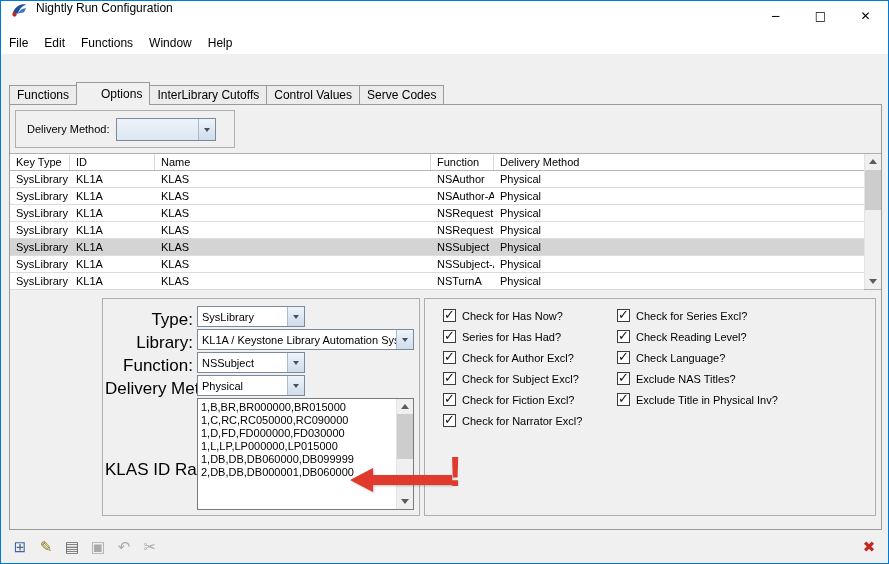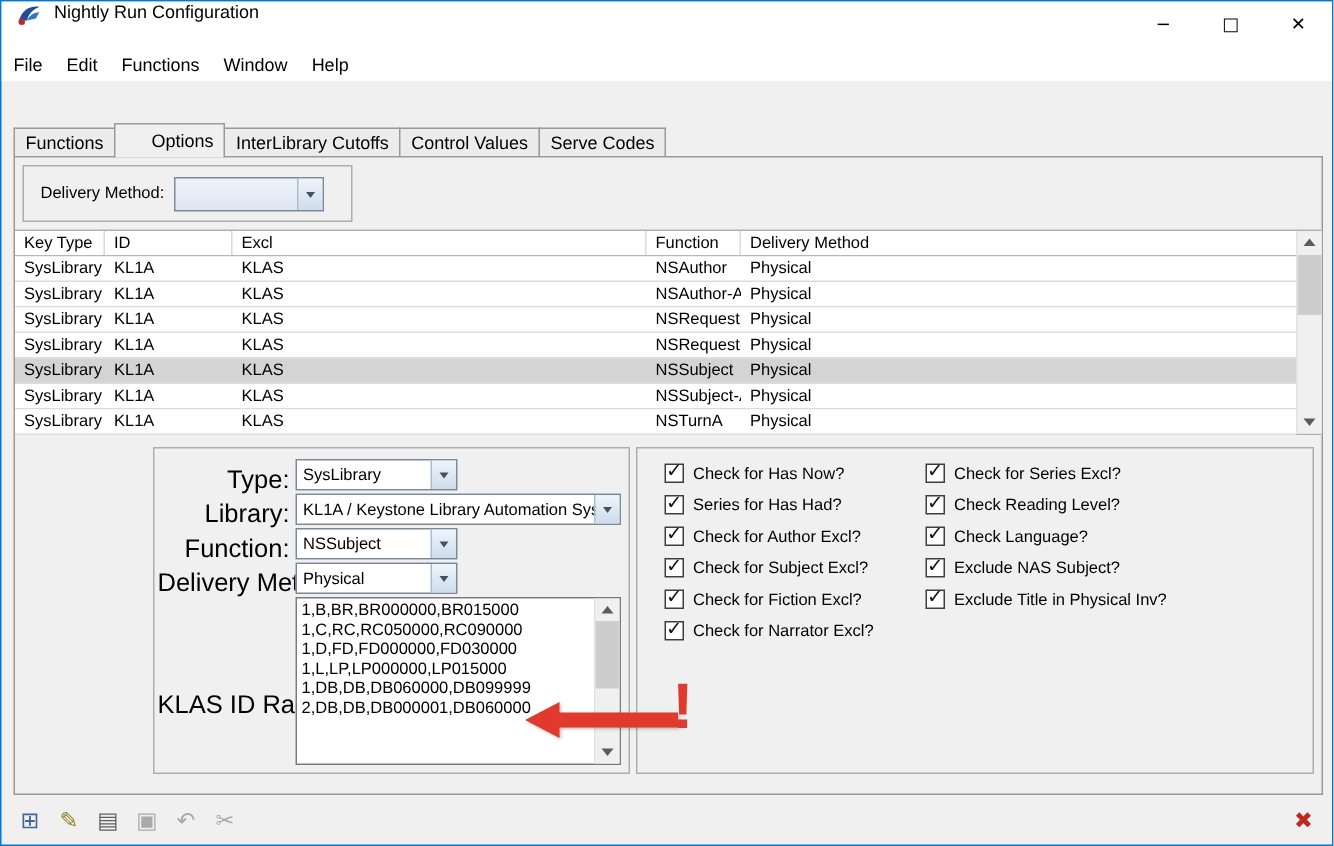--- a/index.html
+++ b/index.html
@@ -124,21 +124,21 @@
         <span class="arrowbox">
             <span class="tri-down"></span>
           </span>
       </div>
     </div>
 
     <div class="grid">
       <div class="grid-header">
           <div class="gh-cell">Key Type</div>
           <div class="gh-cell">ID</div>
-          <div class="gh-cell">Excl</div>
+          <div class="gh-cell">Name</div>
           <div class="gh-cell">Function</div>
           <div class="gh-cell">Delivery Method</div>
         </div>
       <div>
           <div class="trow">
             <div class="tcell">SysLibrary</div>
             <div class="tcell">KL1A</div>
             <div class="tcell">KLAS</div>
             <div class="tcell">NSAuthor</div>
             <div class="tcell">Physical</div>
@@ -303,21 +303,21 @@
           <div class="cbrow">
             <span class="cbox">
               <span class="check">✓</span>
             </span>
             <span class="cblabel">Check Language?</span>
           </div>
           <div class="cbrow">
             <span class="cbox">
               <span class="check">✓</span>
             </span>
-            <span class="cblabel">Exclude NAS Subject?</span>
+            <span class="cblabel">Exclude NAS Titles?</span>
           </div>
           <div class="cbrow">
             <span class="cbox">
               <span class="check">✓</span>
             </span>
             <span class="cblabel">Exclude Title in Physical Inv?</span>
           </div>
         </div>
     </div>
 

